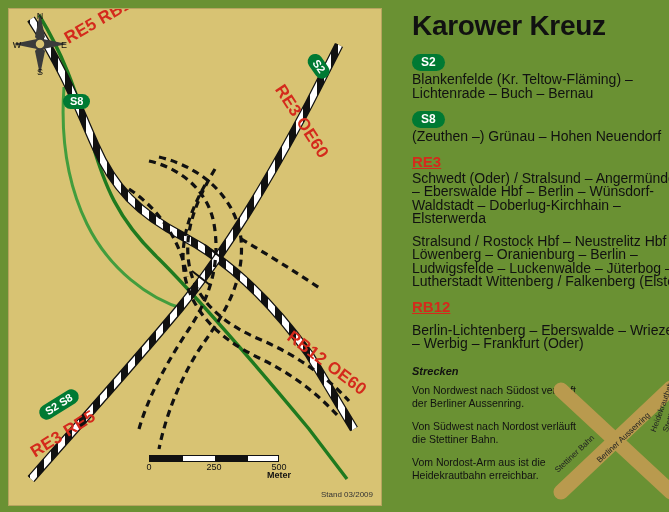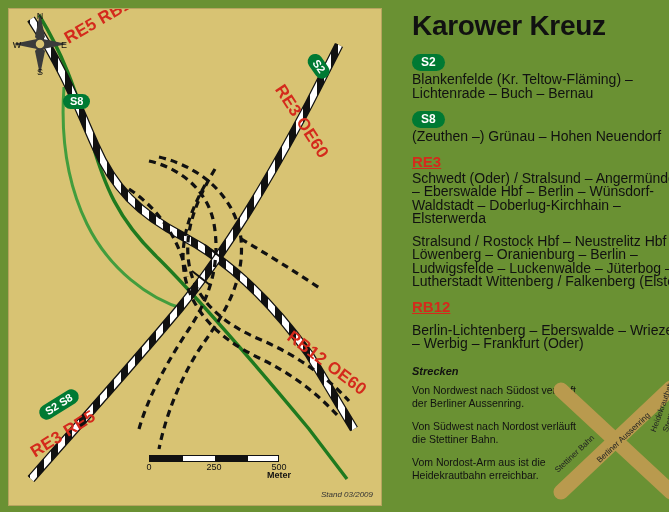--- a/index.html
+++ b/index.html
@@ -48,21 +48,21 @@
   }
   
   #compass{position:absolute;left:170px;top:16px;width:62px;height:70px;}
   
   #scale{position:absolute;left:140px;bottom:22px;width:150px;height:28px;}
   #scale .bar{position:relative;height:7px;width:130px;border:1px solid #111;box-sizing:border-box;background:#fff;}
   #scale .bar i{position:absolute;top:0;height:5px;background:#111;}
   #scale .ticks{position:relative;height:12px;font-size:9px;color:#111;}
   #scale .ticks span{position:absolute;top:0;transform:translateX(-50%);}
   #scale .unit{position:absolute;right:-4px;top:15px;font-size:9px;color:#111;font-weight:bold;}
-  #stand{position:absolute;right:8px;bottom:6px;font-size:8px;color:#333;font-style:italic;}
+  #stand{position:absolute;right:8px;bottom:6px;font-size:8px;color:#333;}
   
   #legend{
     position:absolute;
     left:388px;top:8px;
     width:273px;height:496px;
     color:#111;
     margin-left:24px;
   }
   #title{
     font-size:28px;

